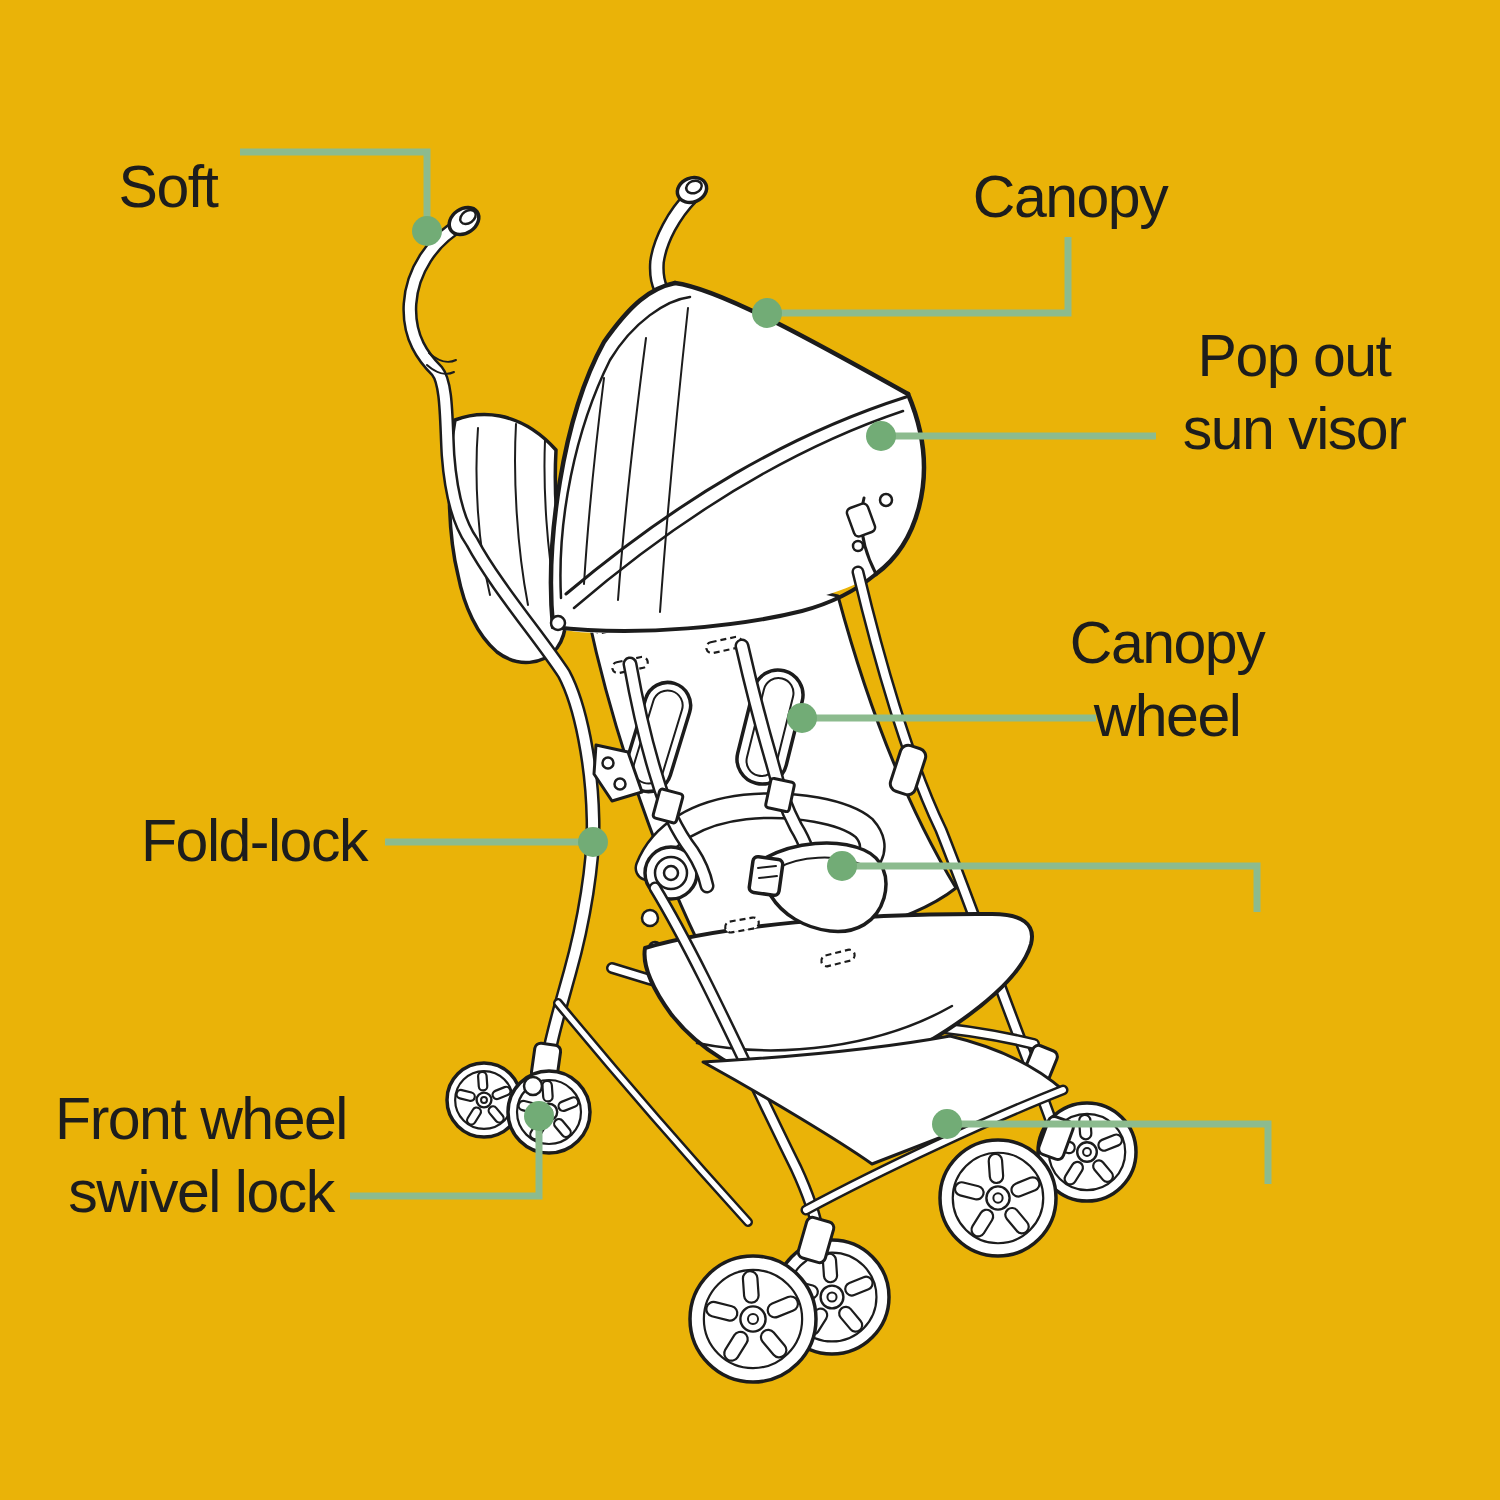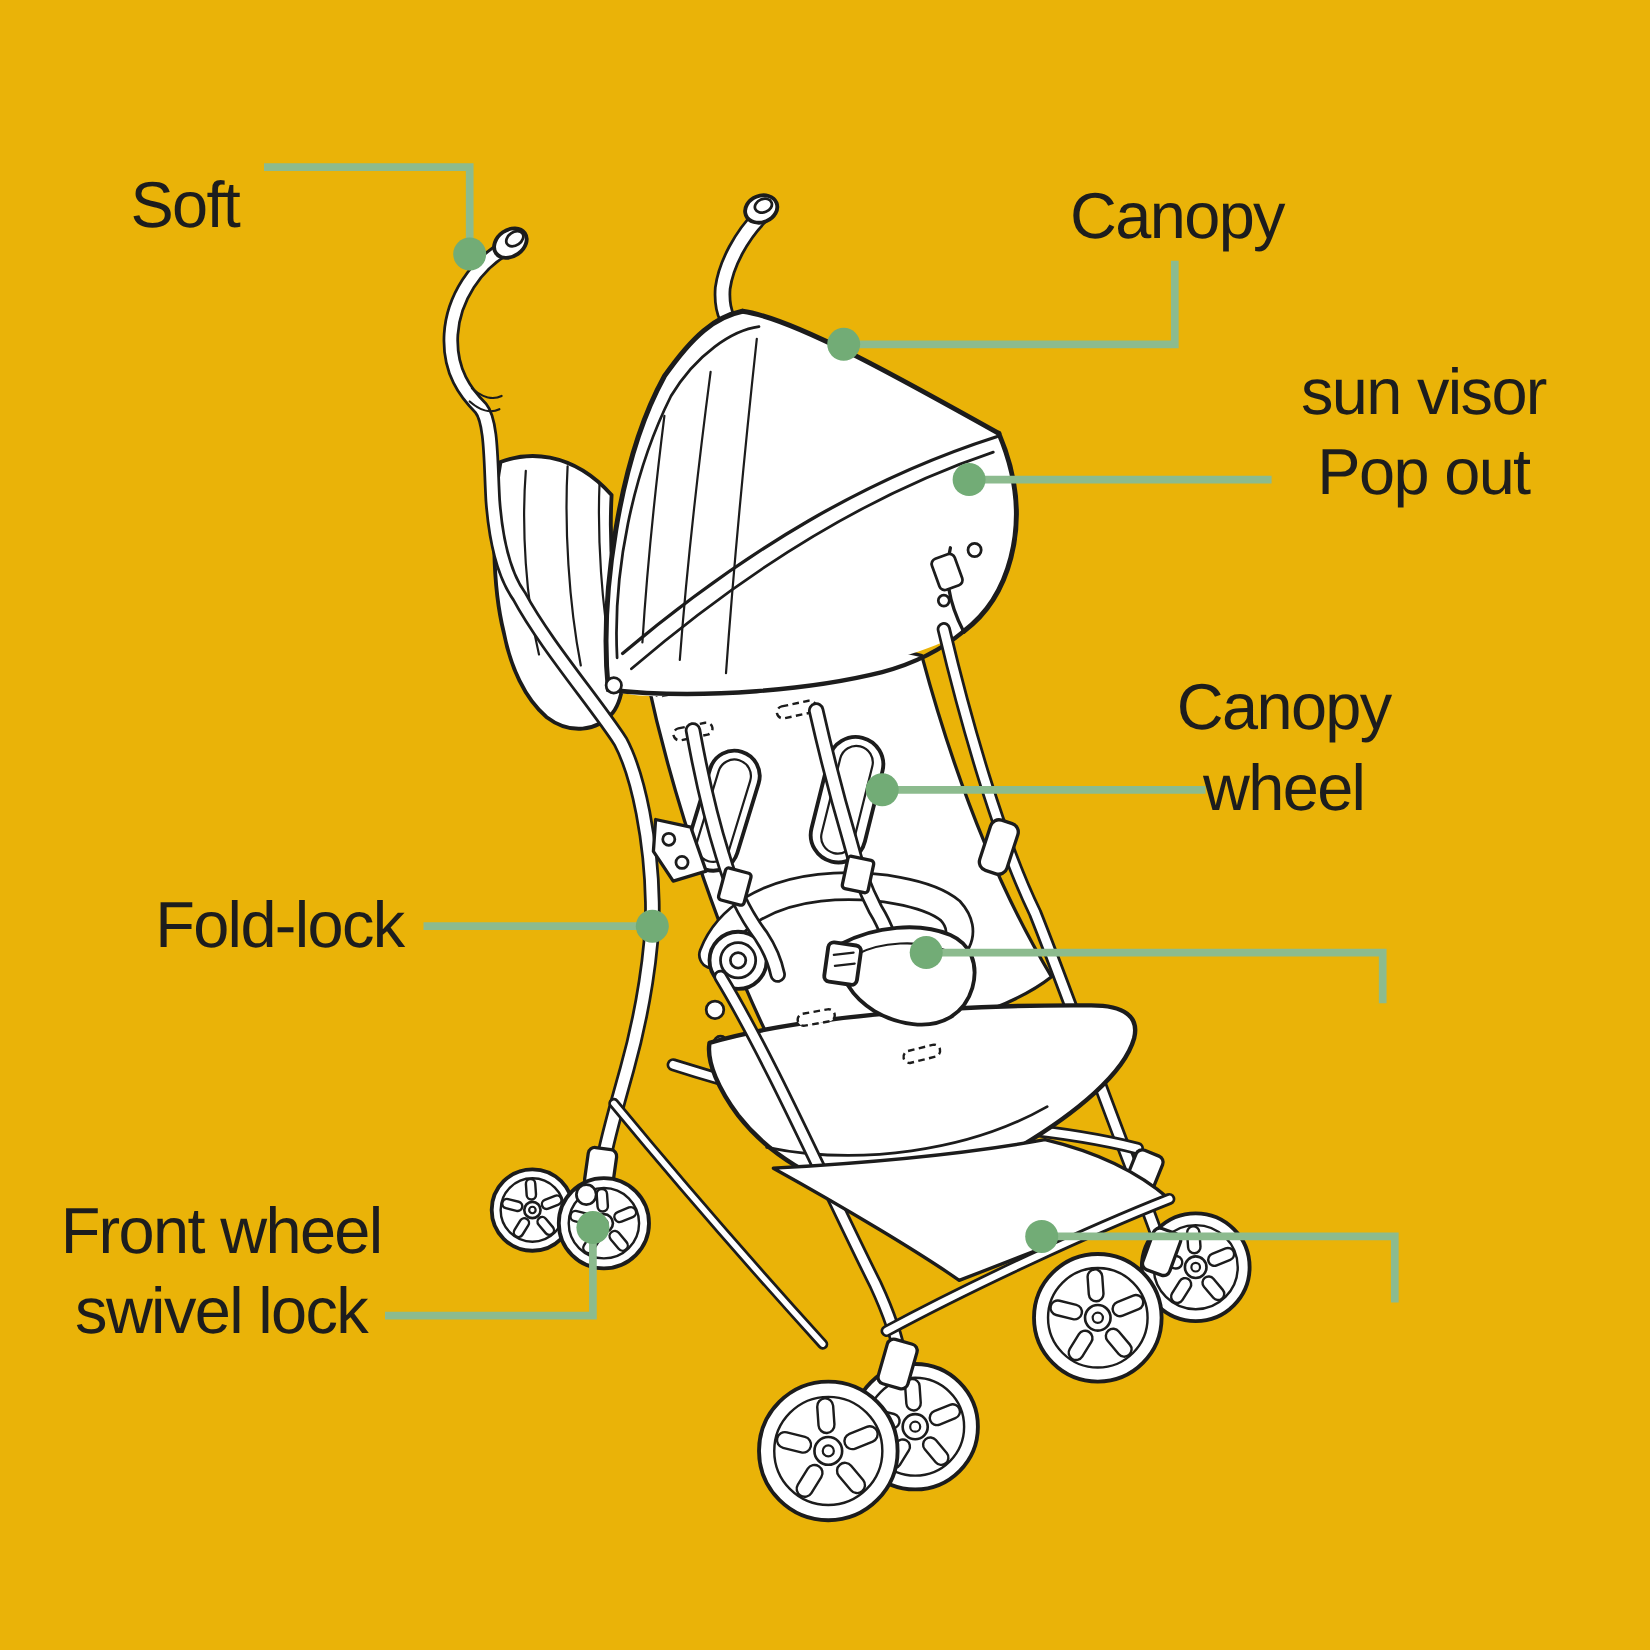--- a/index.html
+++ b/index.html
@@ -252,22 +252,22 @@
     </g>
   </svg>
 
   <div class="lbl" style="left: 168px; top: 187px; color: rgb(29, 29, 29);">
     <span class="row">Soft</span>
   </div>
   <div class="lbl" style="left: 1070px; top: 197px; color: rgb(29, 29, 29);">
     <span class="row">Canopy</span>
   </div>
   <div class="lbl" style="left: 1294px; top: 393px; color: rgb(29, 29, 29);">
+    <span class="row">Pop out</span>
     <span class="row">sun visor</span>
-    <span class="row">Pop out</span>
   </div>
   <div class="lbl" style="left: 1167px; top: 680px; color: rgb(29, 29, 29);">
     <span class="row">Canopy</span>
     <span class="row">wheel</span>
   </div>
   <div class="lbl" style="left: 254px; top: 841px; color: rgb(29, 29, 29);">
     <span class="row">Fold-lock</span>
   </div>
   <div class="lbl" style="left: 201px; top: 1156px; color: rgb(29, 29, 29);">
     <span class="row">Front wheel</span>

